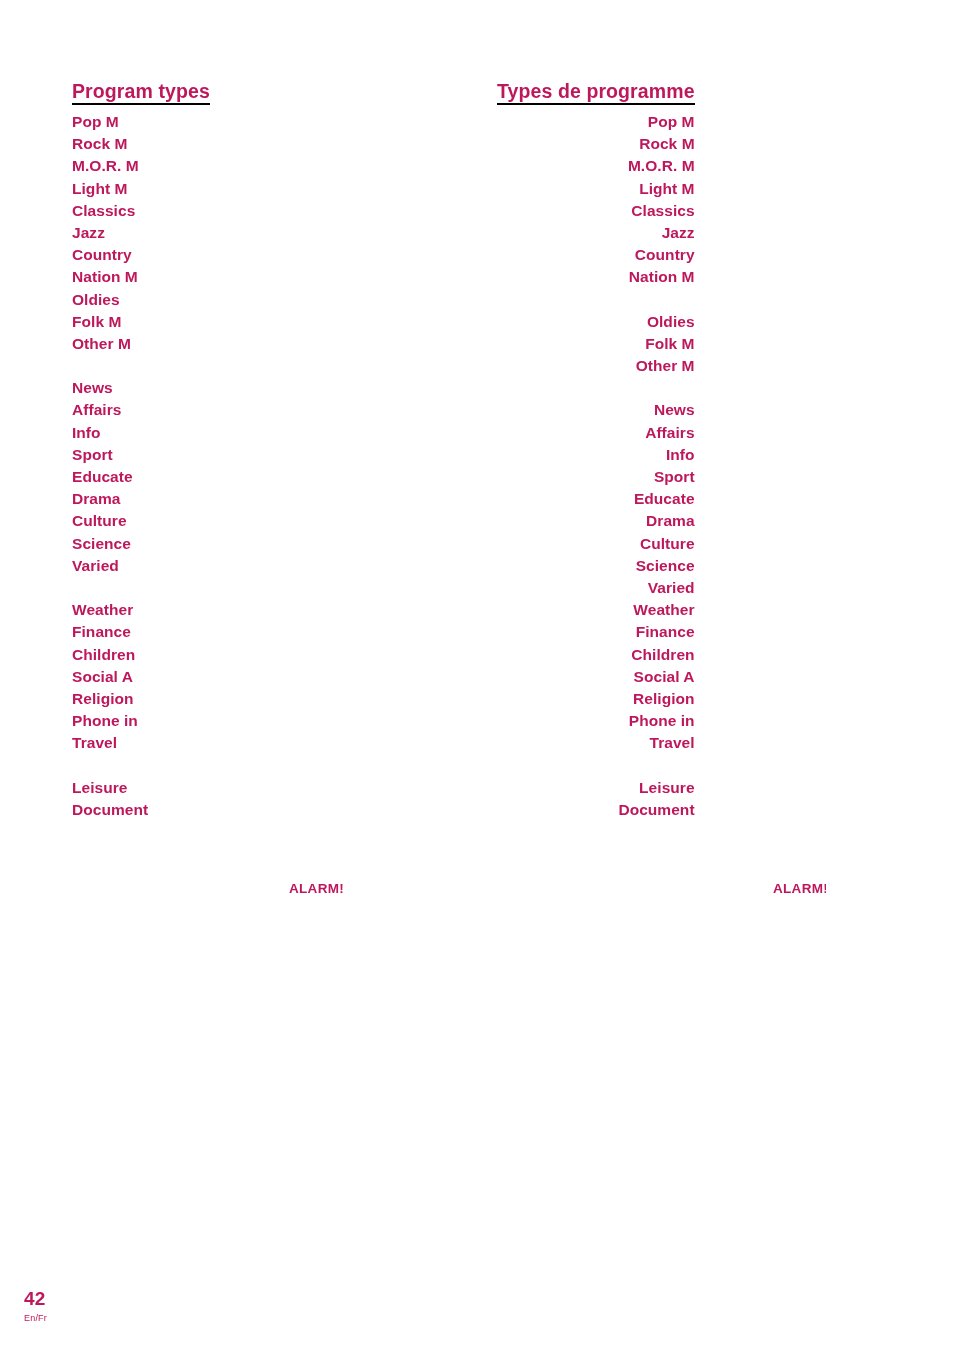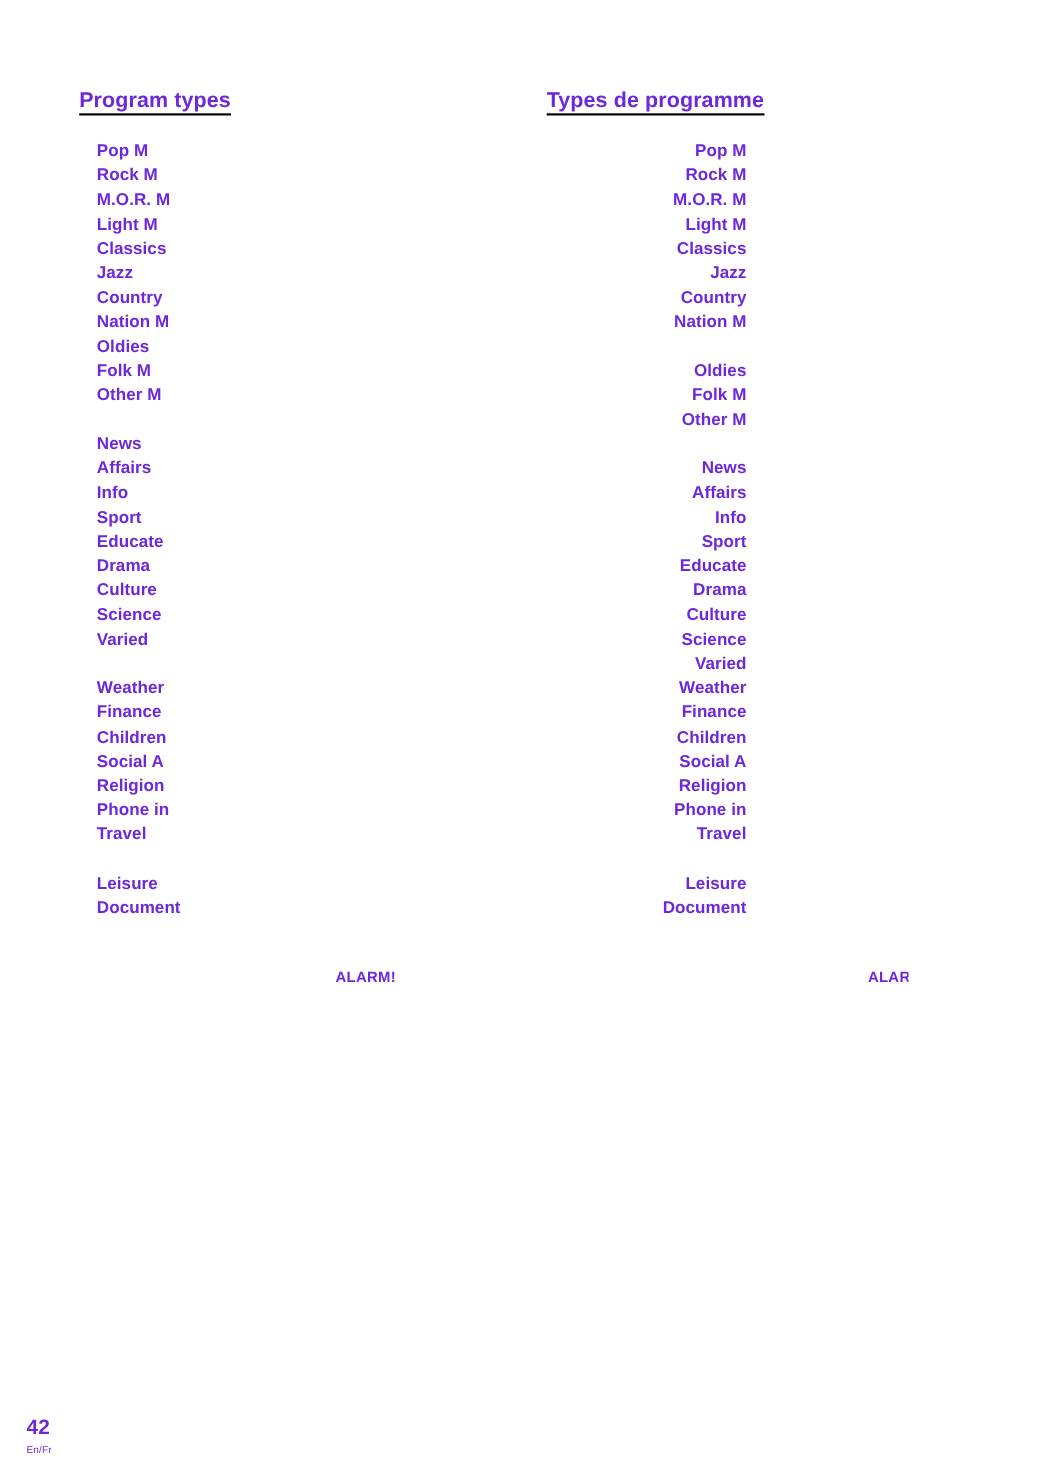--- a/index.html
+++ b/index.html
@@ -6,21 +6,21 @@
     margin: 0;
     padding: 0;
     background: #ffffff;
   }
   .page {
     position: relative;
     width: 826px;
     height: 1348px;
     background: #ffffff;
     font-family: "Liberation Sans", sans-serif;
-    color: #6d28d9;
+    color: #be185d;
     overflow: hidden;
   }
 
   
   .column {
     position: absolute;
     top: 80px;
   }
   .column-en { left: 72px; }
   .column-fr { left: 497px; text-align: right; }
@@ -31,21 +31,21 @@
     letter-spacing: 0.1px;
     line-height: 22px;
     margin: 0 0 6px 0;
     padding-bottom: 1px;
     border-bottom: 2px solid #000000;
     display: inline-block;
     white-space: nowrap;
   }
 
   .list {
-    margin: 16px;
+    margin: 0;
     padding: 0;
     list-style: none;
   }
   .list-item {
     font-size: 15.5px;
     font-weight: bold;
     line-height: 22.2px;
     height: 22.2px;
     white-space: nowrap;
     letter-spacing: 0.05px;
@@ -56,21 +56,20 @@
     line-height: 22.2px;
   }
 
   
   .alarm {
     position: absolute;
     font-size: 13.5px;
     font-weight: bold;
     letter-spacing: 0.3px;
     white-space: nowrap;
-    margin-left: 16px;
   }
   .alarm-en { left: 289px; top: 881px; }
   .alarm-fr { left: 773px; top: 881px; }
 
   
   .footer {
     position: absolute;
     left: 24px;
     bottom: 24px;
     margin-top: 30px;

